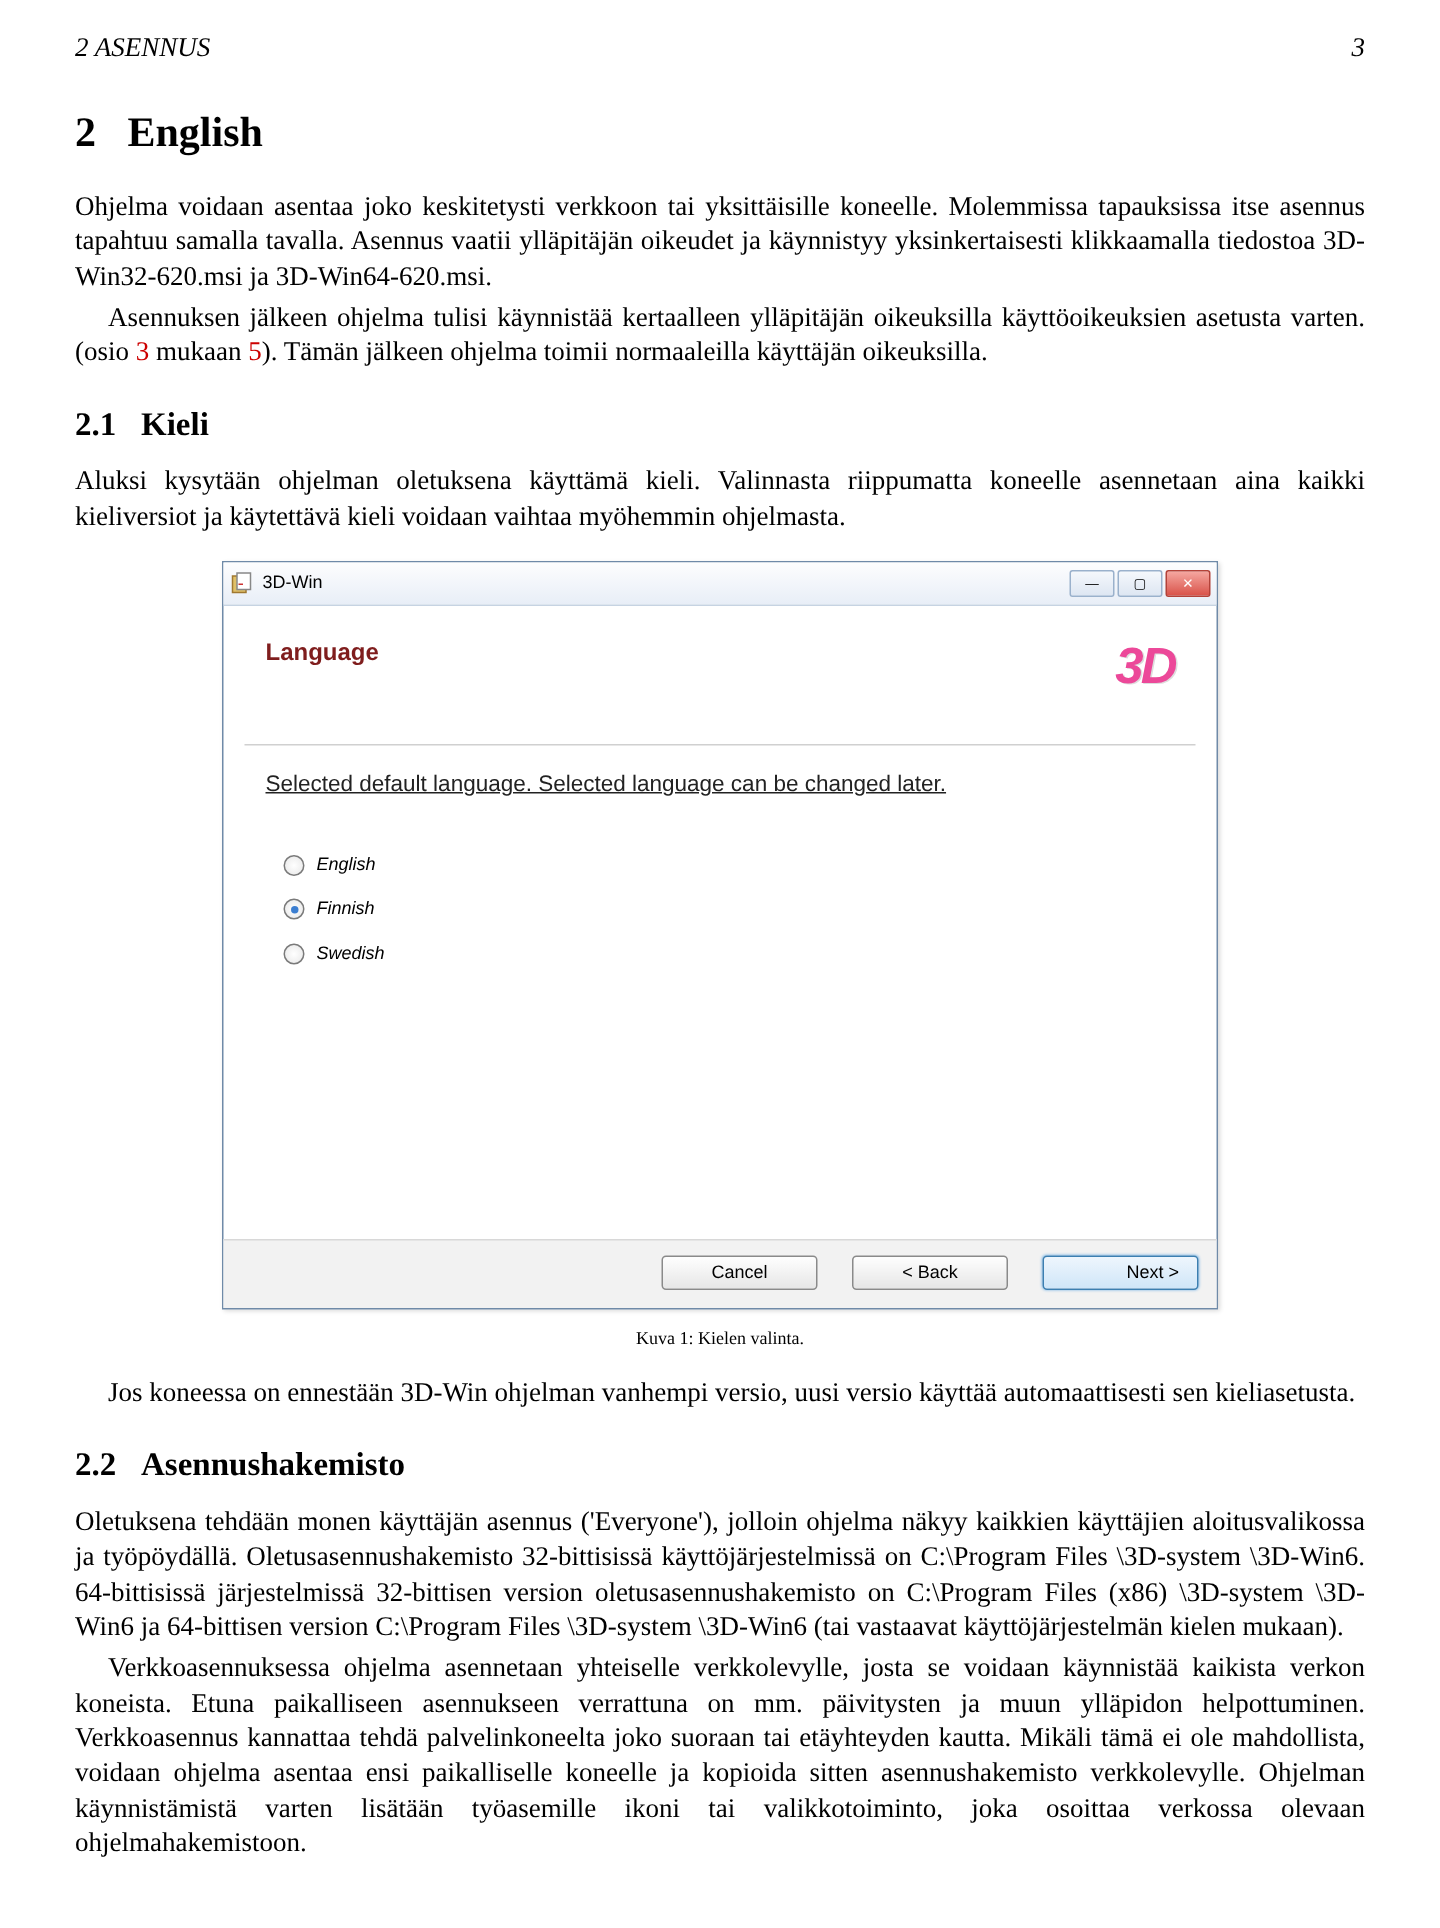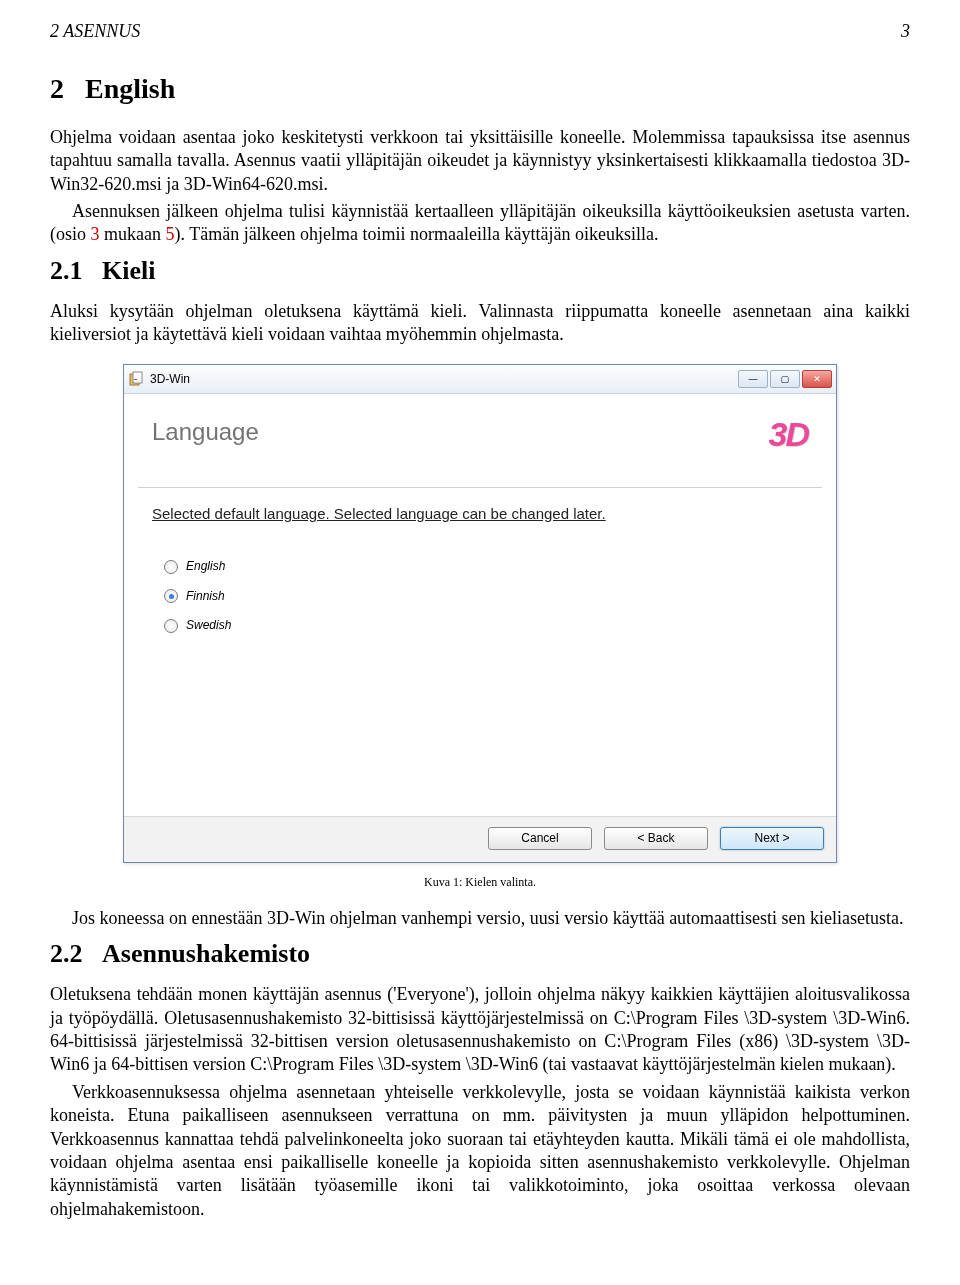--- a/index.html
+++ b/index.html
@@ -18,37 +18,37 @@
     font-style: italic;
     font-size: 18px;
     margin-bottom: 28px;
   }
   h1.sec {
     font-size: 28px;
     font-weight: bold;
     margin: 0 0 18px 0;
   }
   h2.subsec {
-    font-size: 26px;
-    font-weight: bold;
-    margin: 7px 0 12px 0;
+    font-size: 22px;
+    font-weight: bold;
+    margin: 22px 0 12px 0;
   }
   p {
     margin: 0 0 4px 0;
     text-align: justify;
   }
   p.first-indent {
     text-indent: 22px;
   }
   .xref {
     color: #cc0000;
   }
   .fig-wrap {
     margin: 18px auto 10px auto;
-    width: 714px;
+    width: 664px;
   }
   .window {
     border: 1px solid #6f8aa8;
     background: #fff;
     font-family: "Segoe UI", Tahoma, sans-serif;
     font-size: 12px;
     color: #000;
     box-shadow: 1px 1px 3px rgba(0,0,0,0.15);
   }
   .titlebar {
@@ -72,23 +72,23 @@
     font-size:9px;line-height:1;
   }
   .winbtn.close{
     background: linear-gradient(#f5a7a0,#d9534a);
     border-color:#b34239;
     color:#fff;
   }
   .ww-body { padding: 22px 28px 18px 28px; }
   .lang-title {
     font-family: Tahoma, sans-serif;
-    font-size: 24px;
-    font-weight: normal;
-    color: #737373;
+    font-size: 16px;
+    font-weight: bold;
+    color: #7f1d1d;
   }
   .brand {
     float: right;
     margin-top: -4px;
   }
   .brand .bg {
     font-family: Arial, sans-serif;
     font-size: 34px;
     font-weight: bold;
     font-style: italic;
@@ -107,39 +107,40 @@
   .radio {
     width:12px;height:12px;border:1px solid #7a7a7a;border-radius:50%;
     background: radial-gradient(#fff,#e7e7e7);
     display:flex;align-items:center;justify-content:center;
   }
   .radio.selected::after{
     content:"";display:block;width:5px;height:5px;border-radius:50%;
     background:#3b7ed1;
   }
   .btn-row {
-    display:flex; justify-content:flex-end; gap:12px;
+    display:flex; justify-content:flex-end; gap:23px;
     padding: 10px 12px 12px 12px;
     border-top:1px solid #d8d8d8;
     background:#f2f2f2;
   }
   .btn {
     min-width: 78px;
     padding: 3px 12px;
     font-size: 12px;
     font-family: "Segoe UI", Tahoma, sans-serif;
     border:1px solid #8a8a8a;
     border-radius:3px;
     background: linear-gradient(#fefefe,#e6e6e6);
     text-align:center;
   }
   .btn.def {
     border:1px solid #3c7fb1;
     background: linear-gradient(#eef6fd,#cfe6f8);
     box-shadow: 0 0 2px #6fb0e5;
+    text-align: right;
   }
   .caption {
     text-align:center;
     margin: 12px 0 16px 0;
     font-size: 12px;
   }
 </style>
 </head>
 <body>
 

